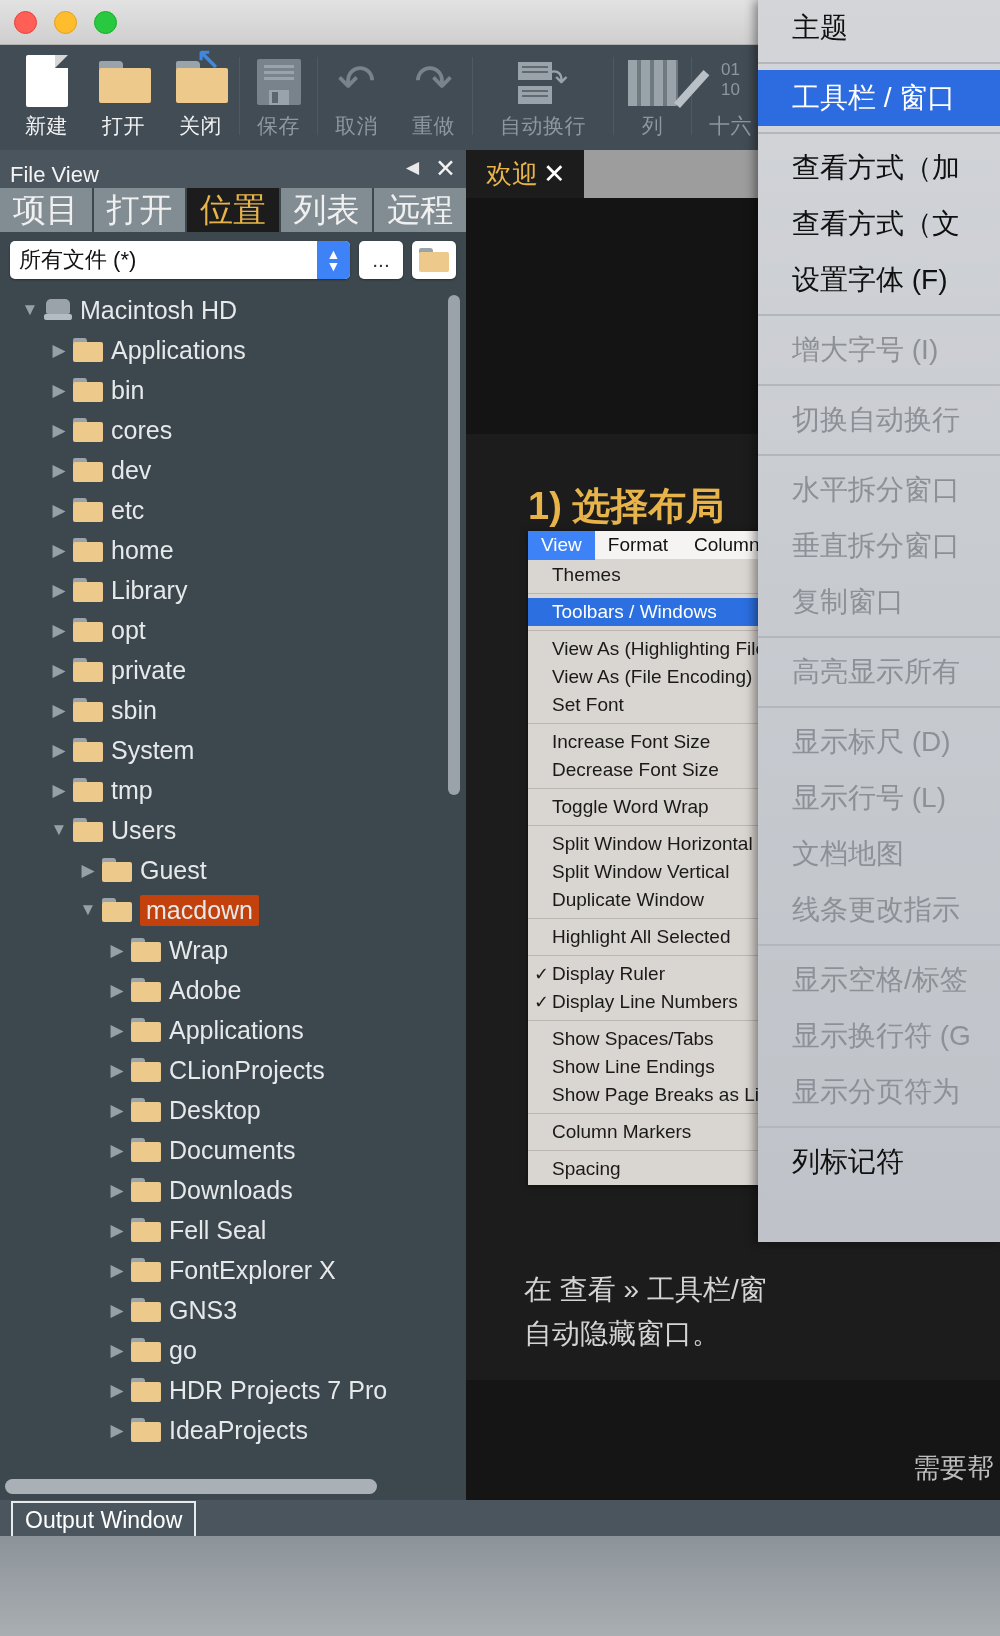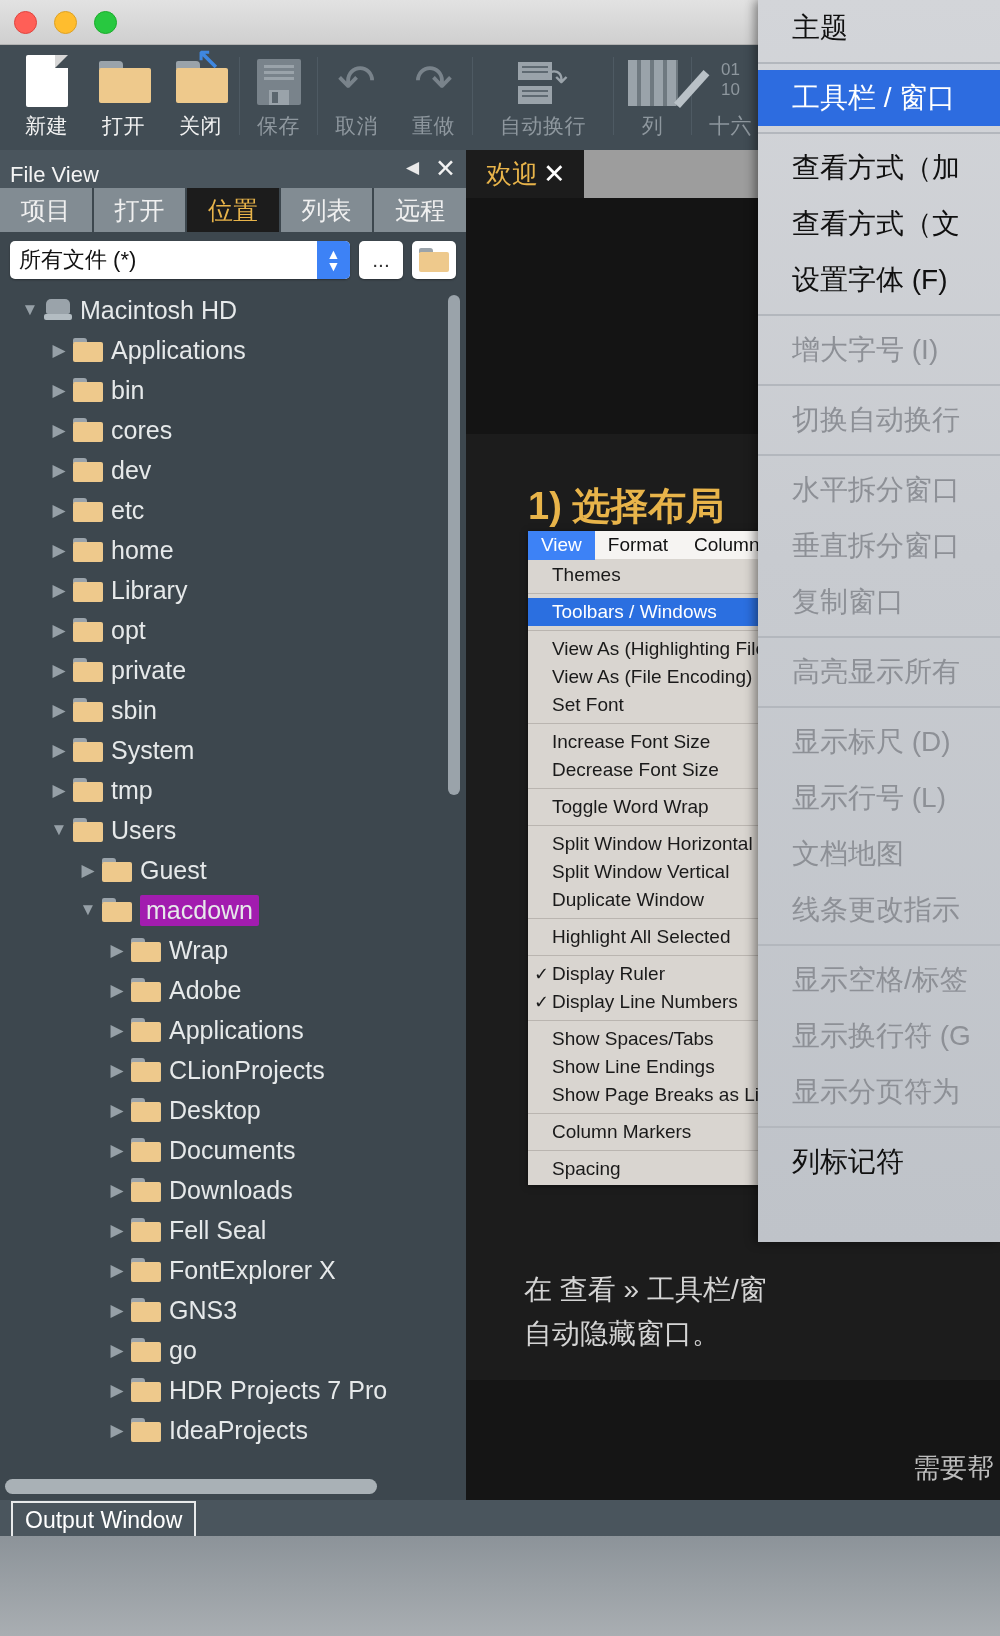--- a/index.html
+++ b/index.html
@@ -95,21 +95,21 @@
     padding: 0 10px; position: relative;
   }
   .fv-title { color: #f4f4f4; font-size: 22px; }
   .fv-actions { position: absolute; right: 10px; top: 6px; display: flex; gap: 16px; align-items: center; }
   .fv-tri { color: #e9e9e9; font-size: 17px; line-height: 24px; }
   .fv-x { color: #f2f2f2; font-size: 25px; line-height: 24px; font-weight: 300; }
 
   .fv-tabs { display: flex; height: 44px; background: #4a555d; }
   .fv-tab {
     flex: 1; display: flex; align-items: center; justify-content: center;
-    font-size: 25px; color: #f0f0f0; background: #828c93;
+    font-size: 33px; color: #f0f0f0; background: #828c93;
     border-right: 2px solid #3d474e;
   }
   .fv-tab:last-child { border-right: none; }
   .fv-tab.active { background: #1c1c1c; color: #e8b44a; }
 
   .fv-filterrow { display: flex; align-items: center; gap: 9px; padding: 9px 10px 8px 10px; }
   .fv-combo {
     flex: 1; height: 38px; background: #fff; border-radius: 5px;
     display: flex; align-items: center; position: relative; overflow: hidden;
     box-shadow: 0 1px 2px rgba(0,0,0,.35);
@@ -128,21 +128,21 @@
   .fv-btn .mini-folder { width: 30px; height: 24px; position: relative; }
   .fv-btn .mini-folder .mt { position: absolute; left: 0; top: 0; width: 14px; height: 5px; background: #9aa3aa; border-radius: 2px 3px 0 0; }
   .fv-btn .mini-folder .mb { position: absolute; left: 0; top: 4px; width: 30px; height: 20px; background: #eec98c; border-radius: 2px; }
 
   .fv-treewrap { position: relative; height: 1215px; overflow: hidden; }
   .fv-tree { padding-left: 16px; padding-top: 3px; }
   .tnode { display: flex; align-items: center; height: 40px; white-space: nowrap; }
   .tnode .tw { width: 28px; display: flex; align-items: center; justify-content: center; color: #96a0a7; font-size: 17px; }
   .tnode .tw.open { color: #96a0a7; }
   .tnode .lbl { font-size: 25px; color: #e6e9ea; margin-left: 8px; }
-  .tnode.sel .lbl { background: #a21caf; padding: 1px 6px; border-radius: 2px; }
+  .tnode.sel .lbl { background: #c2410c; padding: 1px 6px; border-radius: 2px; }
   .disk-ico { width: 28px; height: 22px; position: relative; }
   .disk-ico .d1 { position: absolute; left: 2px; top: 0; width: 24px; height: 15px; background: #9aa3aa; border-radius: 5px 5px 2px 2px; }
   .disk-ico .d2 { position: absolute; left: 0; top: 15px; width: 28px; height: 6px; background: #b3bcc2; border-radius: 2px; }
   .folder-ico { width: 30px; height: 24px; position: relative; }
   .folder-ico .ft { position: absolute; left: 0; top: 0; width: 14px; height: 5px; background: #9aa3aa; border-radius: 2px 3px 0 0; }
   .folder-ico .fb { position: absolute; left: 0; top: 4px; width: 30px; height: 20px; background: #eec98c; border-radius: 2px; }
 
   .fv-vscroll { position: absolute; right: 6px; top: 8px; width: 12px; height: 500px; background: #9aa3aa; border-radius: 6px; }
   .fv-hscrolltrack { position: absolute; left: 0; bottom: 0; width: 466px; height: 26px; background: #3d474e; }
   .fv-hscroll { position: absolute; left: 5px; bottom: 6px; width: 372px; height: 15px; background: #a9b1b6; border-radius: 8px; }

